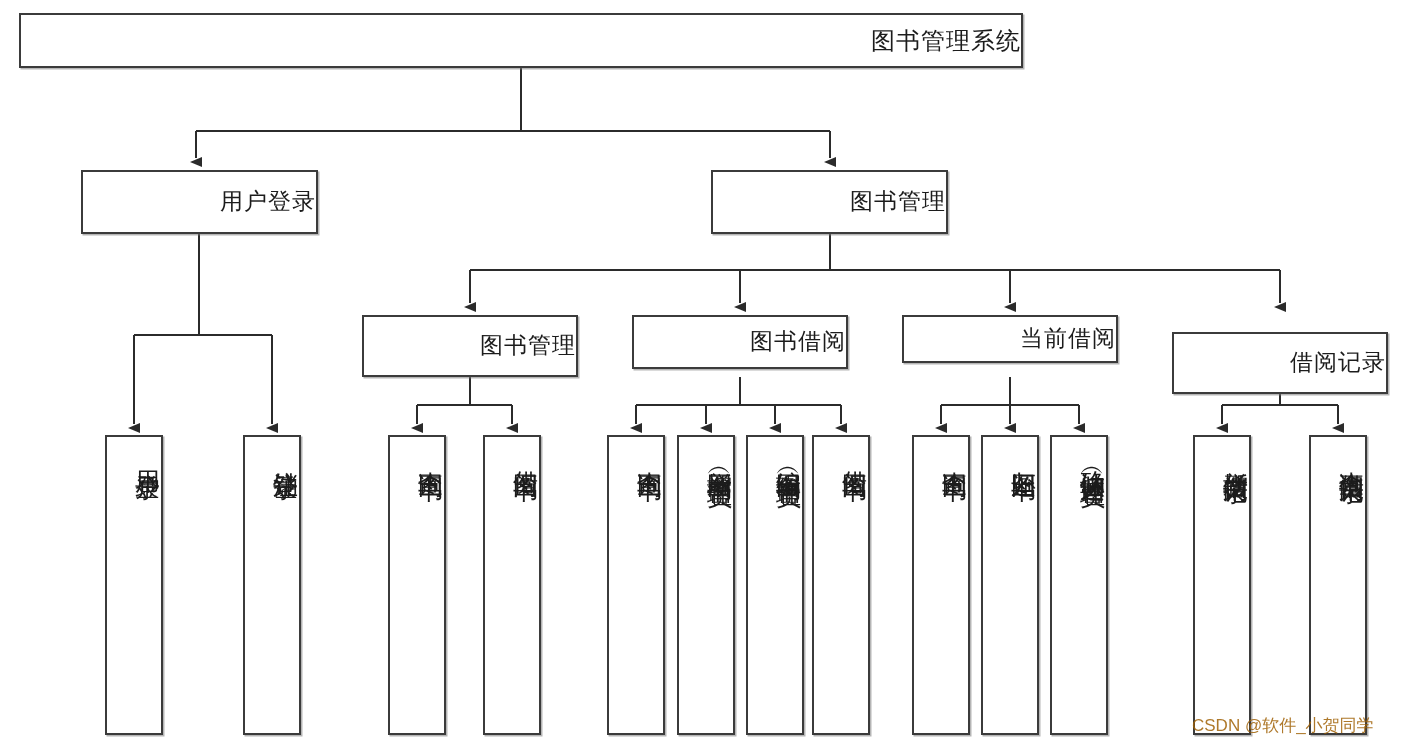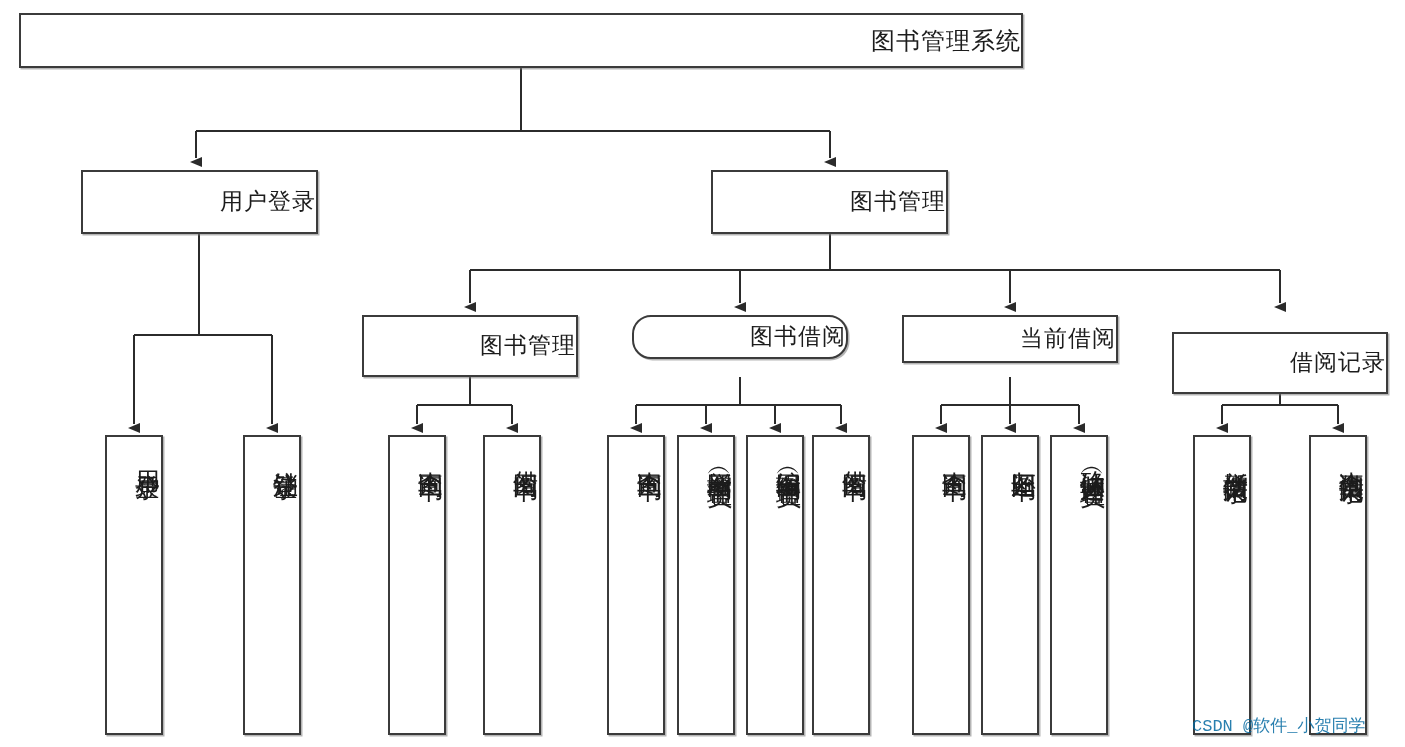--- a/index.html
+++ b/index.html
@@ -31,25 +31,25 @@
     writing-mode:vertical-rl;
     text-orientation:upright;
     font-size:25px;
     line-height:1.04;
     letter-spacing:2px;
   }
   #watermark{
     position:absolute;
     left:1192px;top:714px;
     font-size:17px;
-    color:#0369a1;
+    color:#a16207;
     opacity:.85;
     white-space:nowrap;
     pointer-events:none;
-    font-family:Liberation Mono, monospace;
+    font-family:Liberation Sans, sans-serif;
   }
 </style>
 </head>
 <body>
 
 <div id="stage">
 
   <svg id="wires" viewBox="0 0 1405 747" xmlns="http://www.w3.org/2000/svg">
     <defs>
       <marker id="arrow" markerWidth="10" markerHeight="12" refX="1" refY="6" orient="auto" markerUnits="userSpaceOnUse">
@@ -108,21 +108,21 @@
   <div class="node h" style="left:81px;top:170px;width:237px;height:64px;">
     <span class="lbl">用户登录</span>
   </div>
   <div class="node h" style="left:711px;top:170px;width:237px;height:64px;">
     <span class="lbl">图书管理</span>
   </div>
 
   <div class="node h" style="left:362px;top:315px;width:216px;height:62px;">
     <span class="lbl">图书管理</span>
   </div>
-  <div class="node h" style="left:632px;top:315px;width:216px;height:44px;border-radius:19px;">
+  <div class="node h" style="left:632px;top:315px;width:216px;height:54px;">
     <span class="lbl">图书借阅</span>
   </div>
   <div class="node h" style="left:902px;top:315px;width:216px;height:48px;">
     <span class="lbl">当前借阅</span>
   </div>
   <div class="node h" style="left:1172px;top:332px;width:216px;height:62px;padding-left:40px;">
     <span class="lbl">借阅记录</span>
   </div>
 
   <div class="node v" style="left:105px;top:435px;width:58px;height:300px;">

